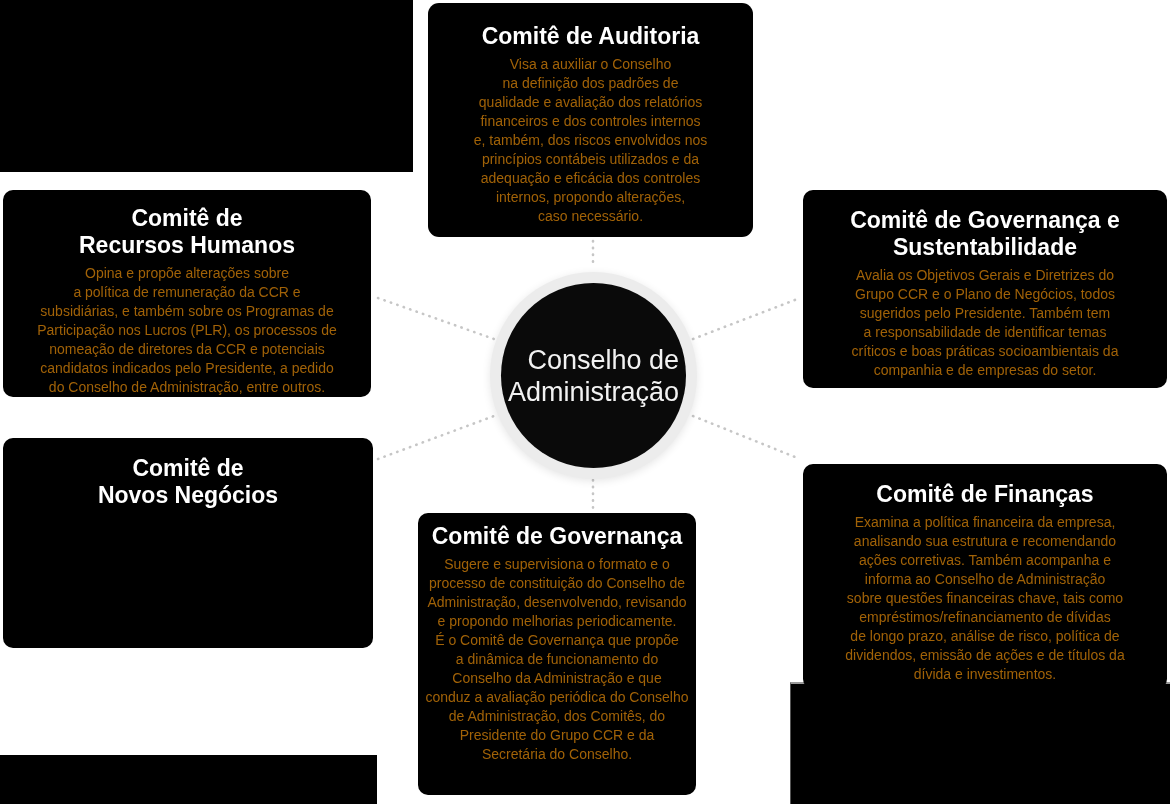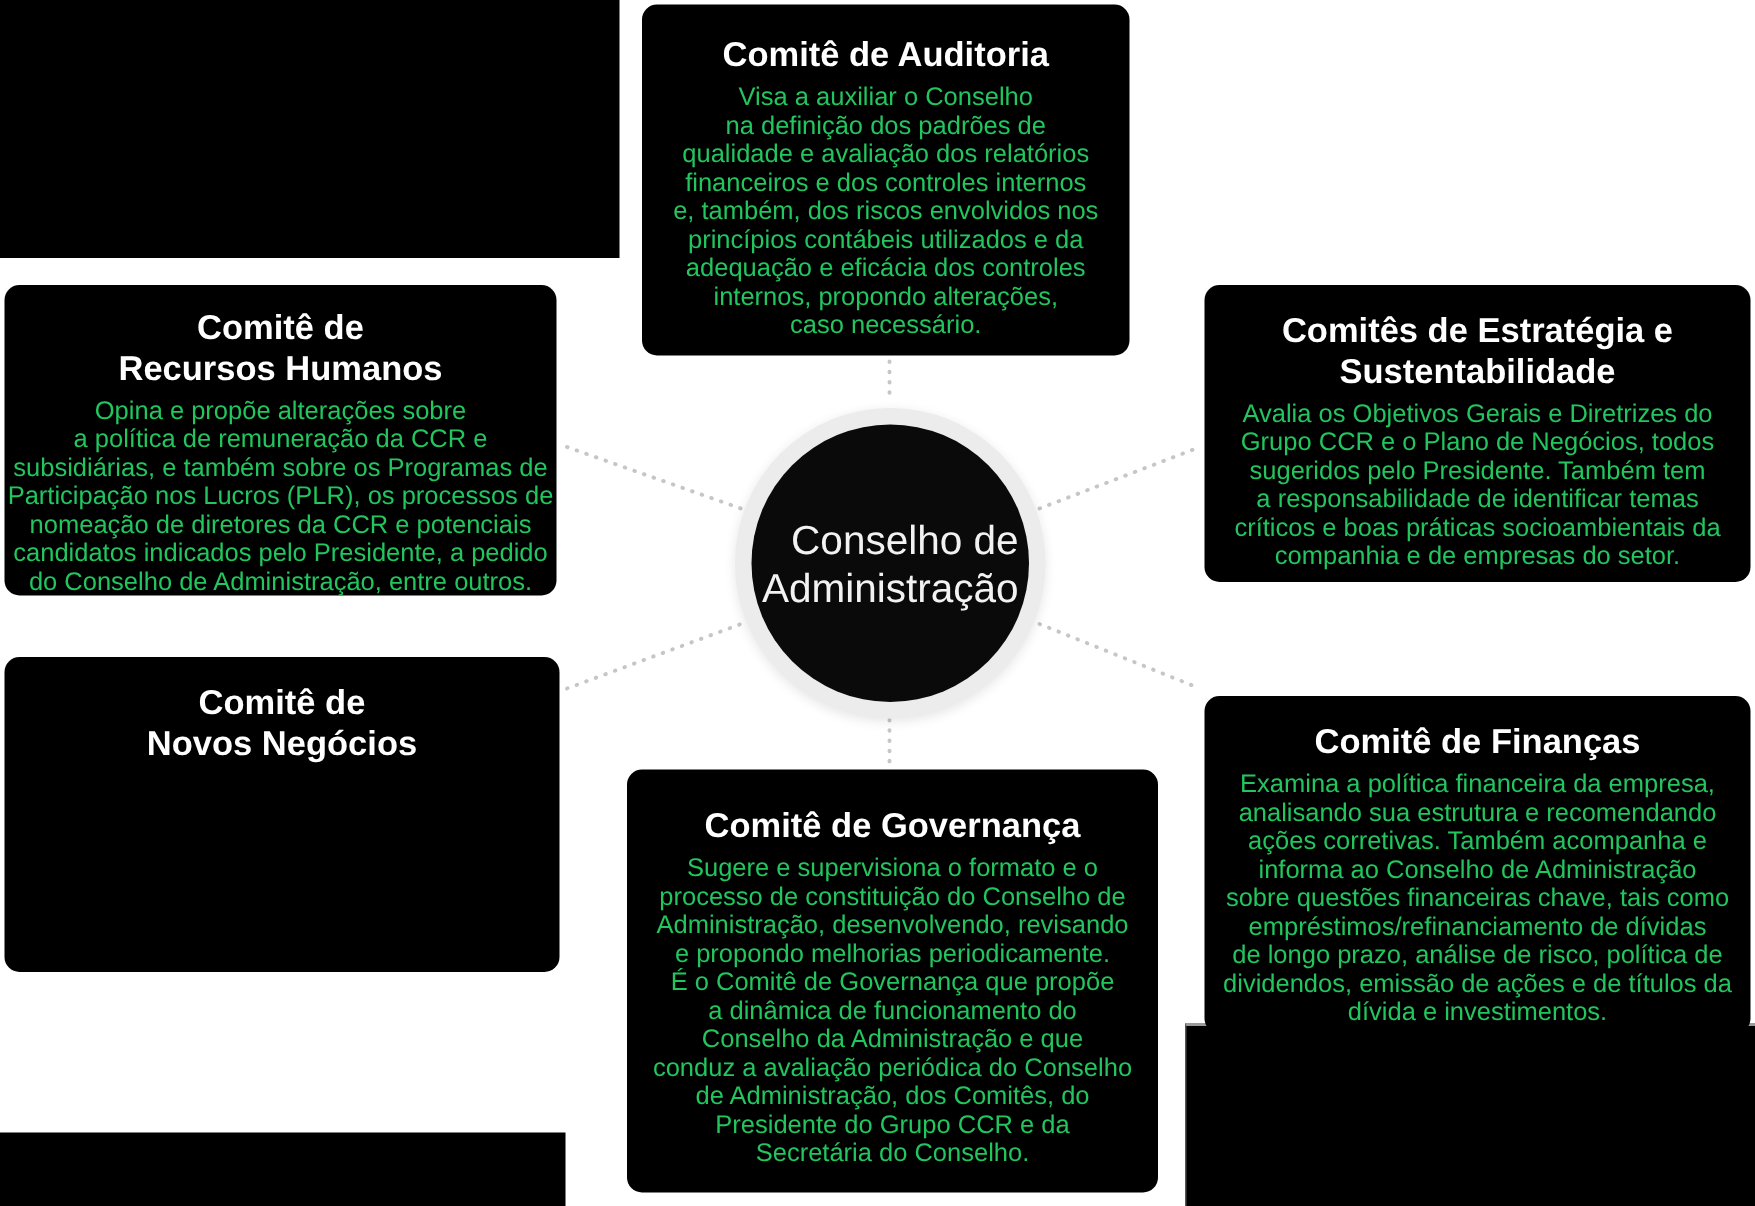--- a/index.html
+++ b/index.html
@@ -22,32 +22,32 @@
   }
   .card-title{
     font-weight:bold;
     font-size:23px;
     line-height:27px;
     letter-spacing:0px;
     color:#ffffff;
     white-space:pre-line;
   }
   .card-body{
-    font-size:17px;
+    font-size:14px;
     line-height:19px;
-    color:#22c55e;
+    color:#a16207;
     white-space:pre-line;
     margin-top:5px;
   }
-  .card-auditoria   {left:428px; top:3px;   width:325px; height:234px; padding-top:20px;}
+  .card-auditoria   {left:428px; top:3px;   width:325px; height:234px; padding-top:20px;border-radius:11px;}
   .card-recursos    {left:3px;   top:190px; width:368px; height:207px; padding-top:15px;}
   .card-estrategia  {left:803px; top:190px; width:364px; height:198px; padding-top:17px;}
   .card-novos       {left:3px;   top:438px; width:370px; height:210px; padding-top:17px;}
   .card-financas    {left:803px; top:428px; width:364px; height:225px; padding-top:17px;margin-top:36px;}
-  .card-governanca  {left:418px; top:513px; width:354px; height:282px; padding-top:24px;}
+  .card-governanca  {left:418px; top:513px; width:278px; height:282px; padding-top:10px;}
 
   
   .center-ring{
     position:absolute;
     left:490px; top:272px;
     width:207px; height:207px;
     background:#ececec;
     border-radius:50%;
     box-shadow:0 2px 8px rgba(0,0,0,0.10);
   }
@@ -125,21 +125,21 @@
     <div class="card-body">Opina e propõe alterações sobre
 a política de remuneração da CCR e
 subsidiárias, e também sobre os Programas de
 Participação nos Lucros (PLR), os processos de
 nomeação de diretores da CCR e potenciais
 candidatos indicados pelo Presidente, a pedido
 do Conselho de Administração, entre outros.</div>
   </div>
 
   <div class="card card-estrategia">
-    <div class="card-title">Comitês de Estratégia e
+    <div class="card-title">Comitê de Governança e
 Sustentabilidade</div>
     <div class="card-body">Avalia os Objetivos Gerais e Diretrizes do
 Grupo CCR e o Plano de Negócios, todos
 sugeridos pelo Presidente. Também tem
 a responsabilidade de identificar temas
 críticos e boas práticas socioambientais da
 companhia e de empresas do setor.</div>
   </div>
 
   <div class="card card-novos">

